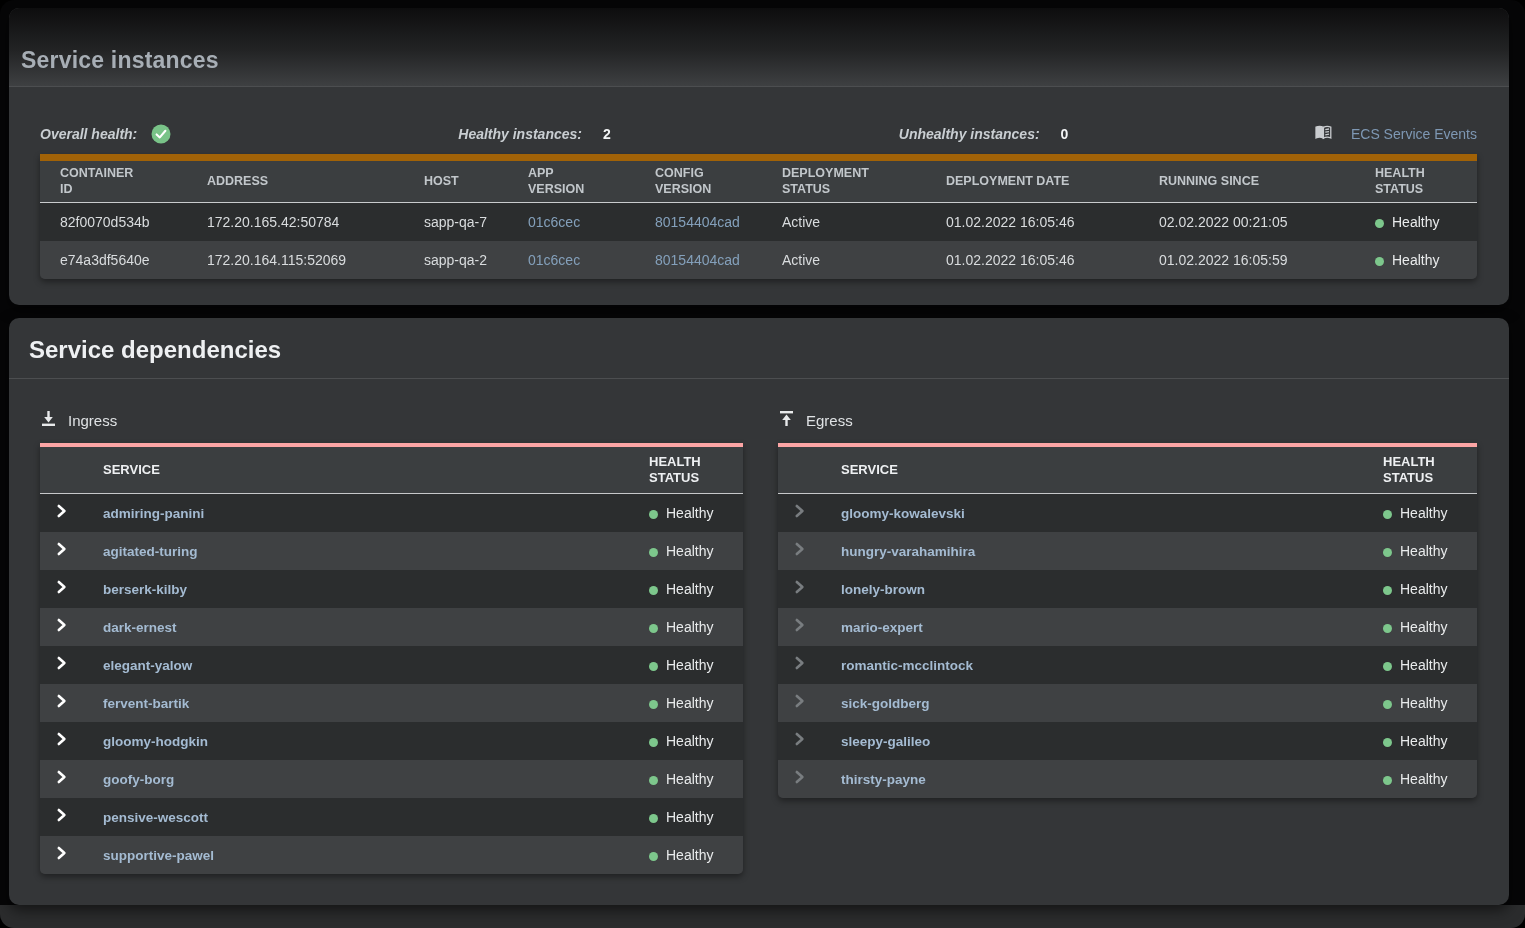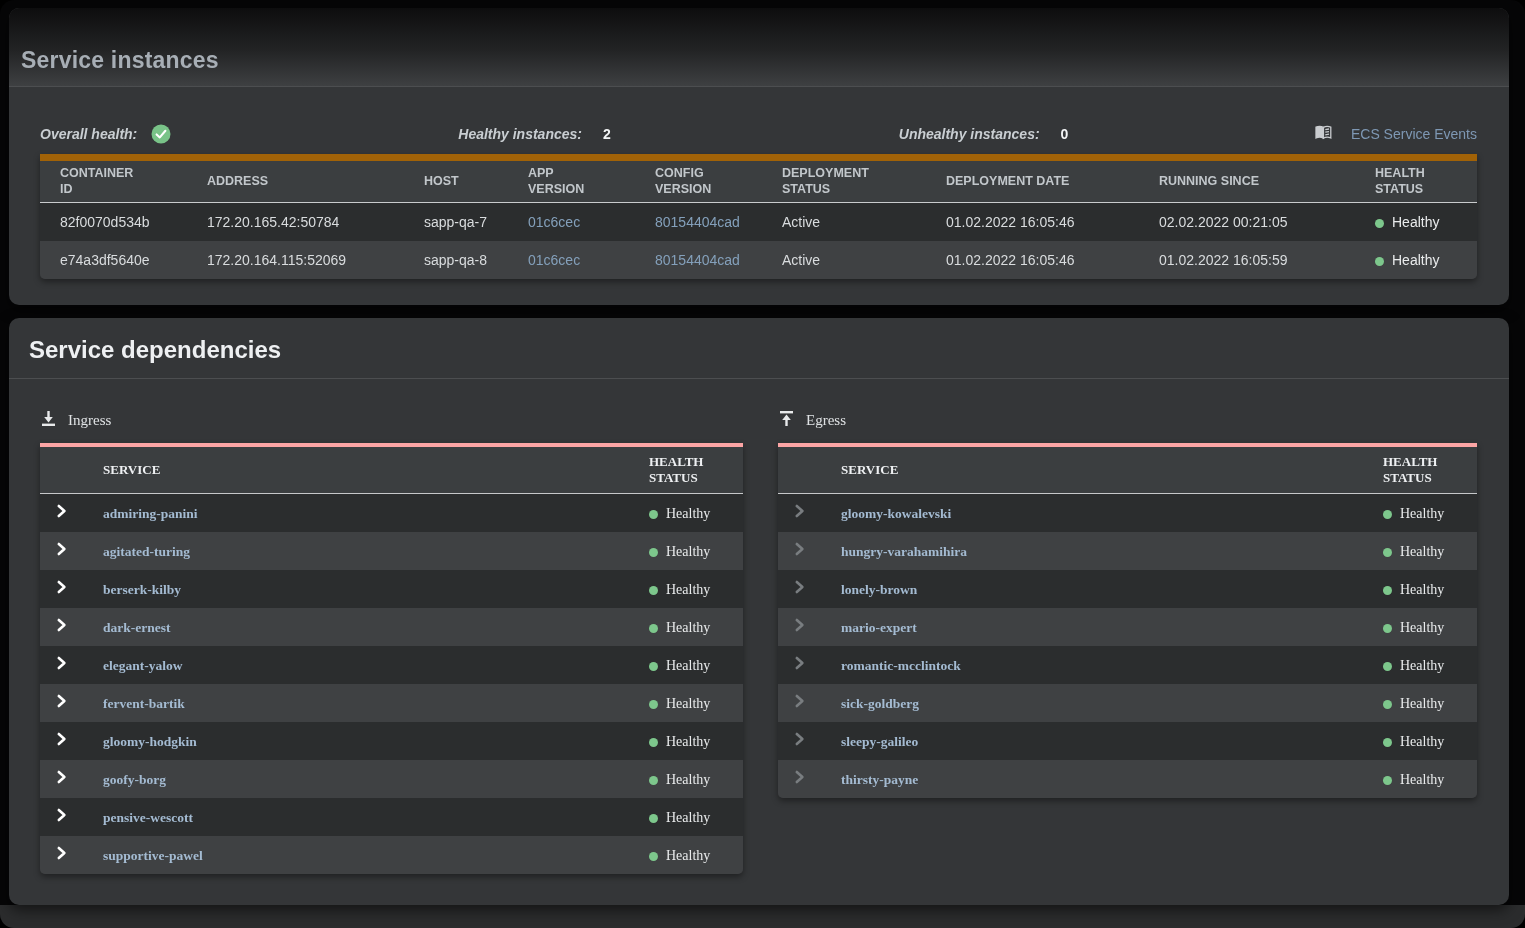--- a/index.html
+++ b/index.html
@@ -41,21 +41,21 @@
   .c-ver { color:#84a0bb !important; }
   .hdr-wrap { display:inline-block; }
   .w80 { max-width:80px; } .w70 { max-width:70px; } .w85 { max-width:85px; } .w115 { max-width:115px; } .w62 { max-width:62px; }
 
   .dot { display:inline-block; width:9px; height:9px; border-radius:50%; background:#7dc78c; margin-right:8px; vertical-align:-1px; }
   .health-text { font-size:14px; color:#e9ebec; }
 
   .panel2-title { font-size:24px; font-weight:700; color:#eef0f2; padding:18px 0 0 20px; }
   .panel2-divider { height:1px; background:#4c4e50; margin-top:14px; }
   .dep-wrap { display:flex; padding:29px 32px 0 31px; gap:35px; }
-  .dep-col { width:703px;font-family:Liberation Serif, serif; }
+  .dep-col { width:703px; }
   .dep-col.right { width:699px; }
   .dep-heading { display:flex; align-items:center; gap:11px; height:24px; margin-bottom:11px; }
   .dep-heading .lbl { font-size:15px; color:#dfe2e4; }
 
   .dep-table { width:100%; border-top:4px solid #fca5a5;
     box-shadow:0 3px 6px rgba(0,0,0,.4); border-radius:0 0 5px 5px; }
   .dep-table thead th { background:#3b3e40; height:47px; text-align:left; vertical-align:middle;
     font-size:13px; font-weight:700; color:#eef0f2; line-height:1.25; border-bottom:1px solid #c6c8ca; }
   .dep-table td { height:38px; vertical-align:middle; }
   .dep-table tbody tr:nth-child(odd) td { background:#2b2d2e; }
@@ -144,21 +144,21 @@
               <td class="c-ver">01c6cec</td>
               <td class="c-ver">80154404cad</td>
               <td>Active</td>
               <td>01.02.2022 16:05:46</td>
               <td>02.02.2022 00:21:05</td>
               <td><span class="dot"></span><span class="health-text">Healthy</span></td>
             </tr>
             <tr>
               <td>e74a3df5640e</td>
               <td>172.20.164.115:52069</td>
-              <td>sapp-qa-8</td>
+              <td>sapp-qa-2</td>
               <td class="c-ver">01c6cec</td>
               <td class="c-ver">80154404cad</td>
               <td>Active</td>
               <td>01.02.2022 16:05:46</td>
               <td>01.02.2022 16:05:59</td>
               <td><span class="dot"></span><span class="health-text">Healthy</span></td>
             </tr>
           </tbody>
       </table>
     </div>

